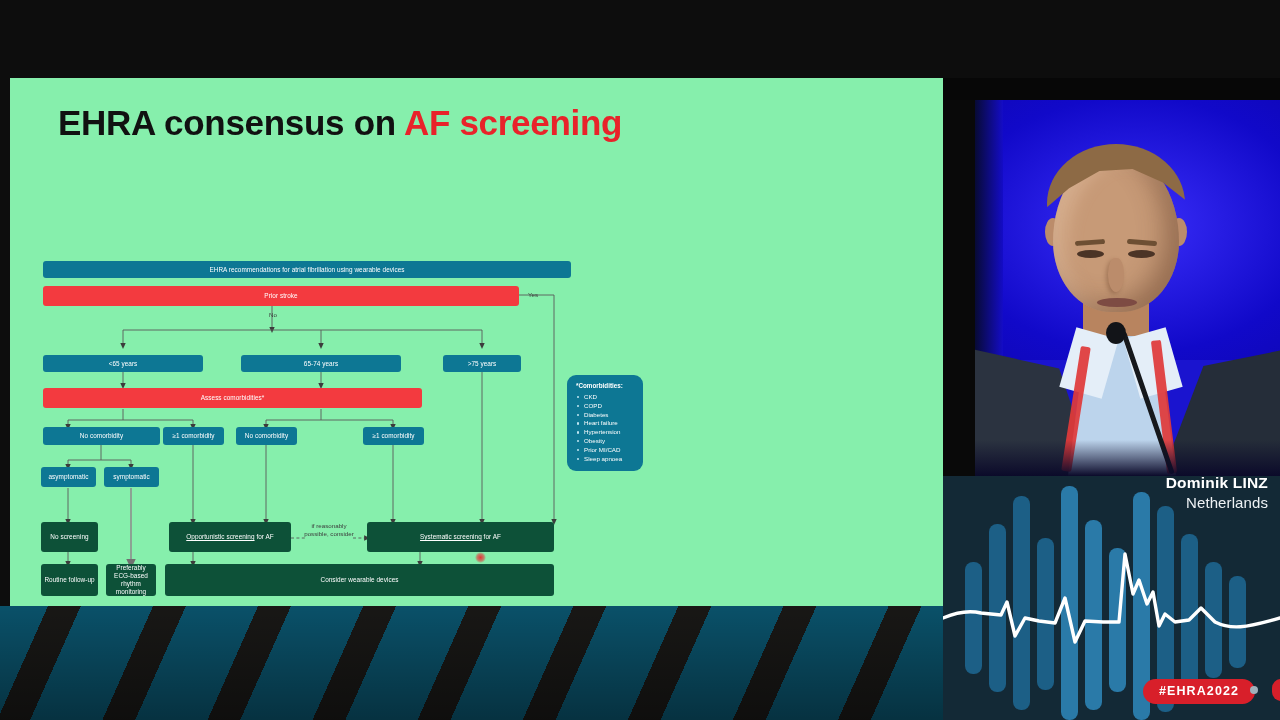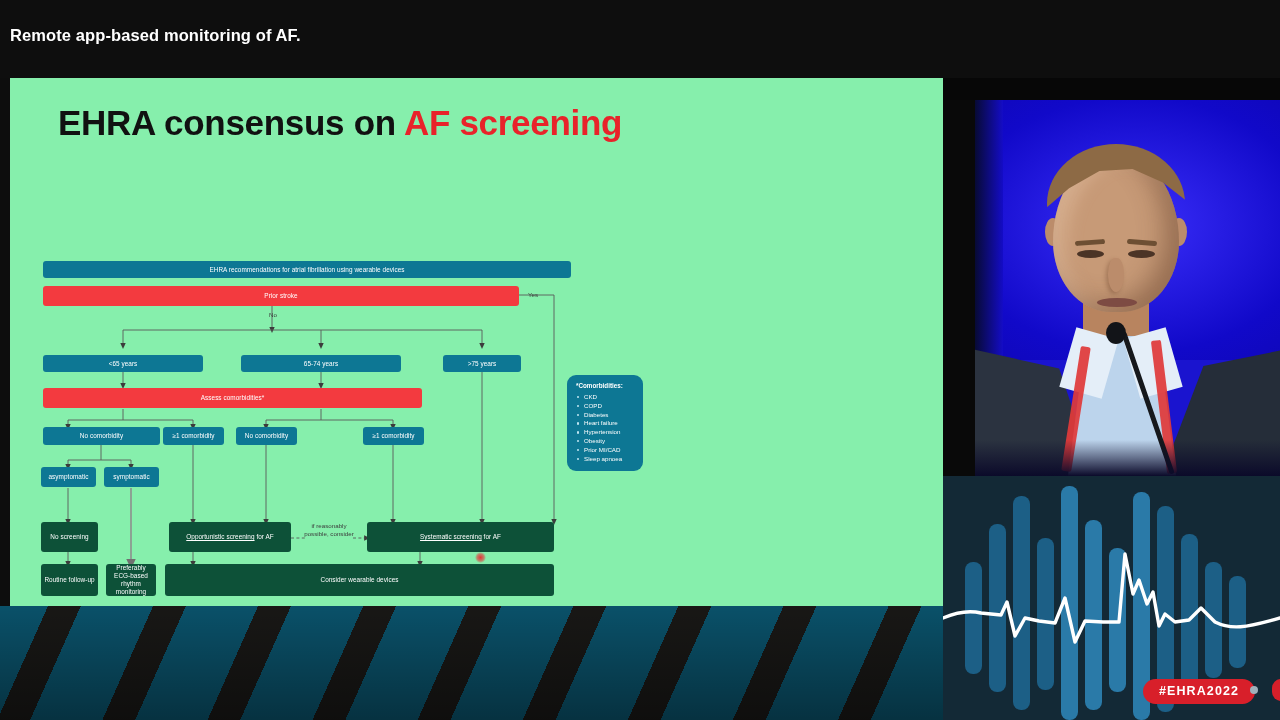--- a/index.html
+++ b/index.html
@@ -195,23 +195,20 @@
   }
   .left-gap {
     position: absolute; left: 0; top: 78px; width: 10px; height: 528px; background: #0d0d0d;
   }
 </style>
 </head>
 <body>
 
 <div id="stage">
 
-  <div class="topbar">
-    <div class="topbar-title">Remote app-based monitoring of AF.</div>
-  </div>
 
   <div class="left-gap"></div>
 
   <div class="slide">
 
     <div class="slide-title"><span>EHRA consensus on </span><span class="accent">AF screening</span></div>
 
     <div class="chart">
 
       <svg class="svg-lines" viewBox="0 0 933 528">
@@ -393,17 +390,21 @@
                L112,147 L122,122 L132,166 L142,145 L160,146 L176,146 L182,78 L190,118
                L196,104 L204,128 L210,116 L216,150 L222,138 L232,146 L246,144 L258,132
                L272,146 C288,154 302,152 337,142" fill="none" stroke="#ffffff" stroke-width="3.4" stroke-linejoin="round" stroke-linecap="round"></path>
     </svg>
   </div>
 
   <div class="hash-pill">#EHRA2022</div>
   <div class="pill-dot"></div>
   <div class="pill-redchip"></div>
 
+  <div class="speaker-block">
+    <div class="speaker-name">Dominik LINZ</div>
+    <div class="speaker-country">Netherlands</div>
+  </div>
 
   <div class="stripes"></div>
   <div class="stripes-fade"></div>
 
 </div>
 
 </body></html>

